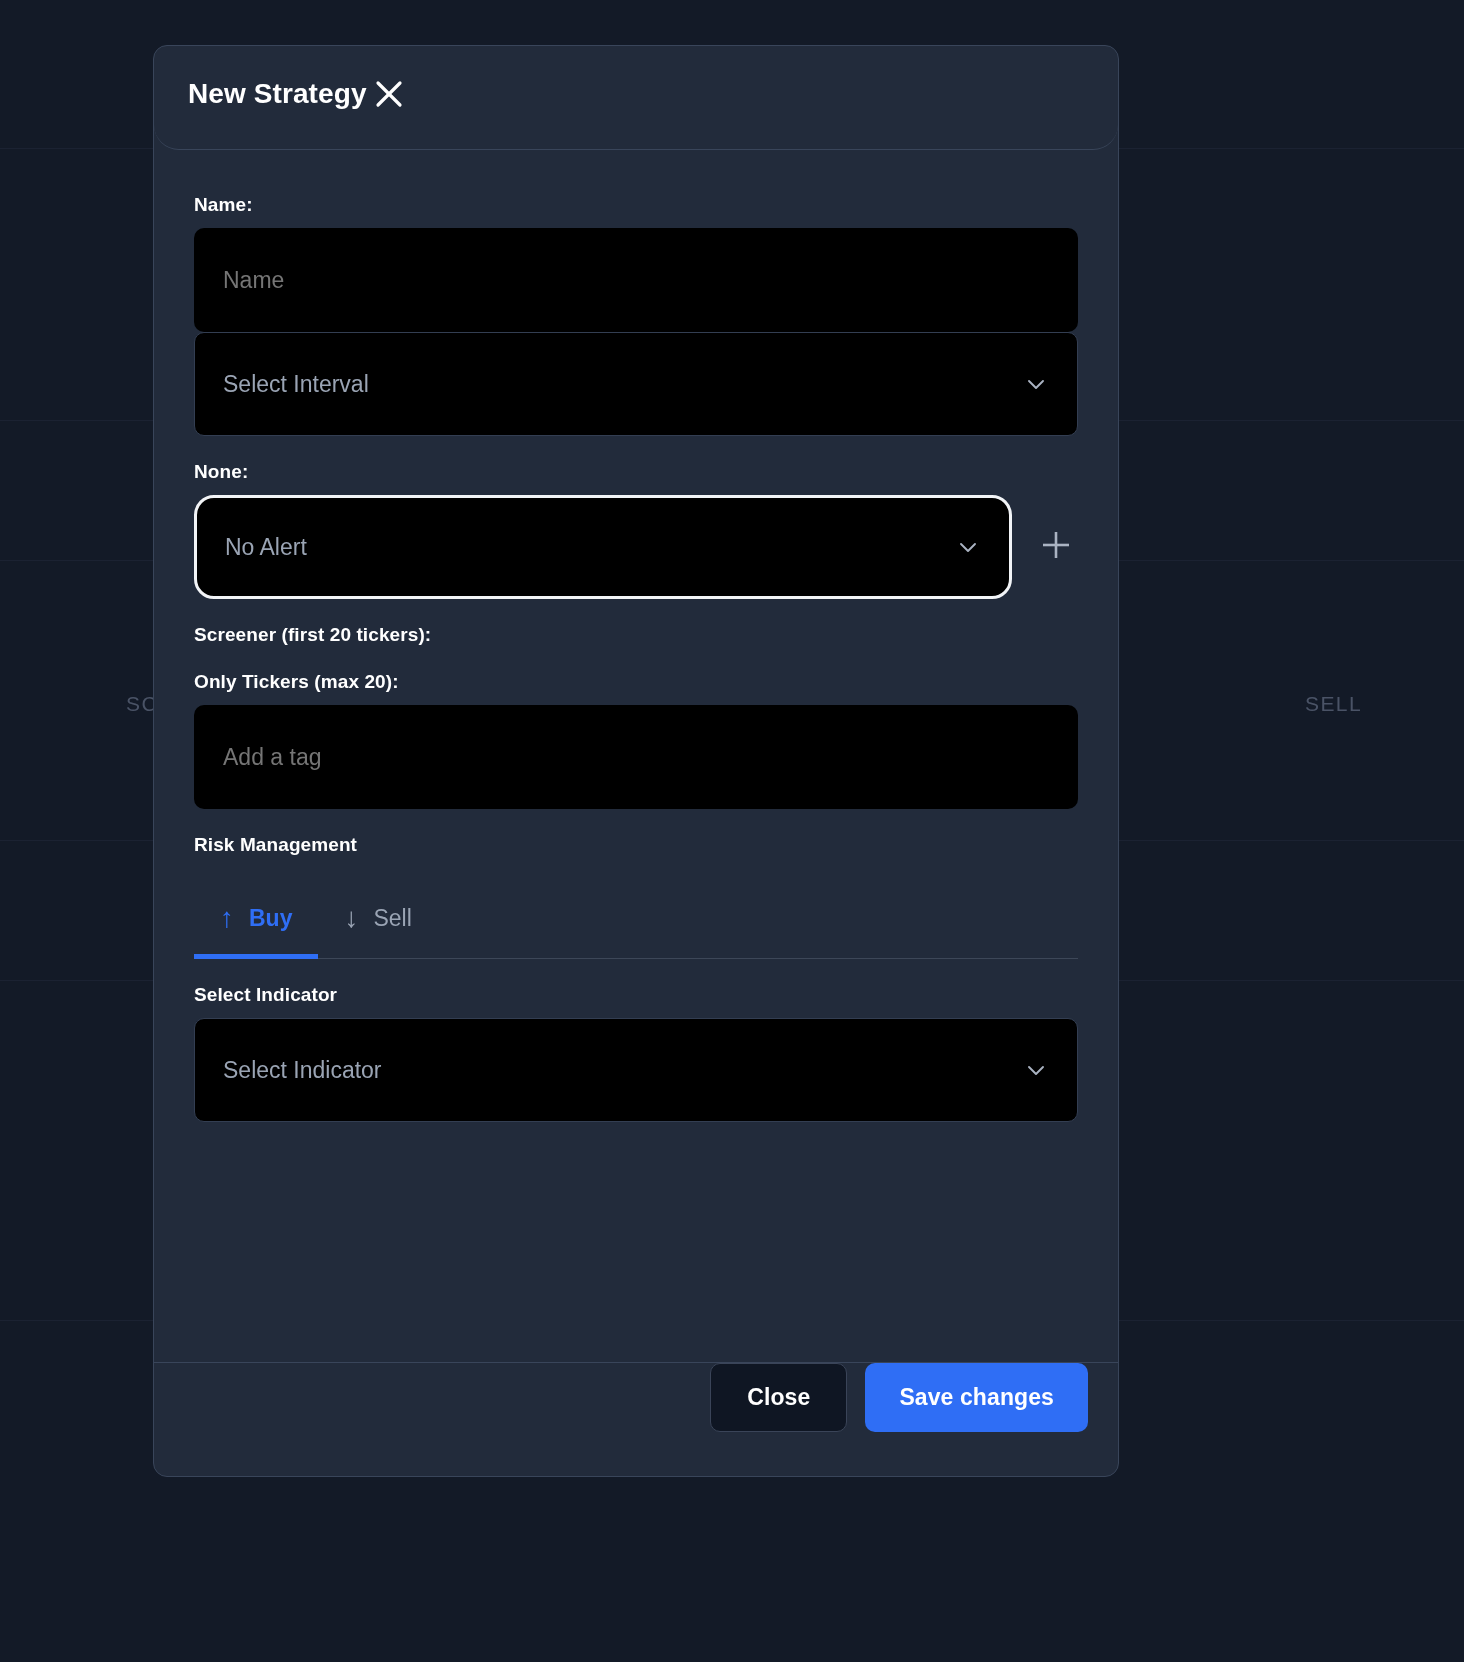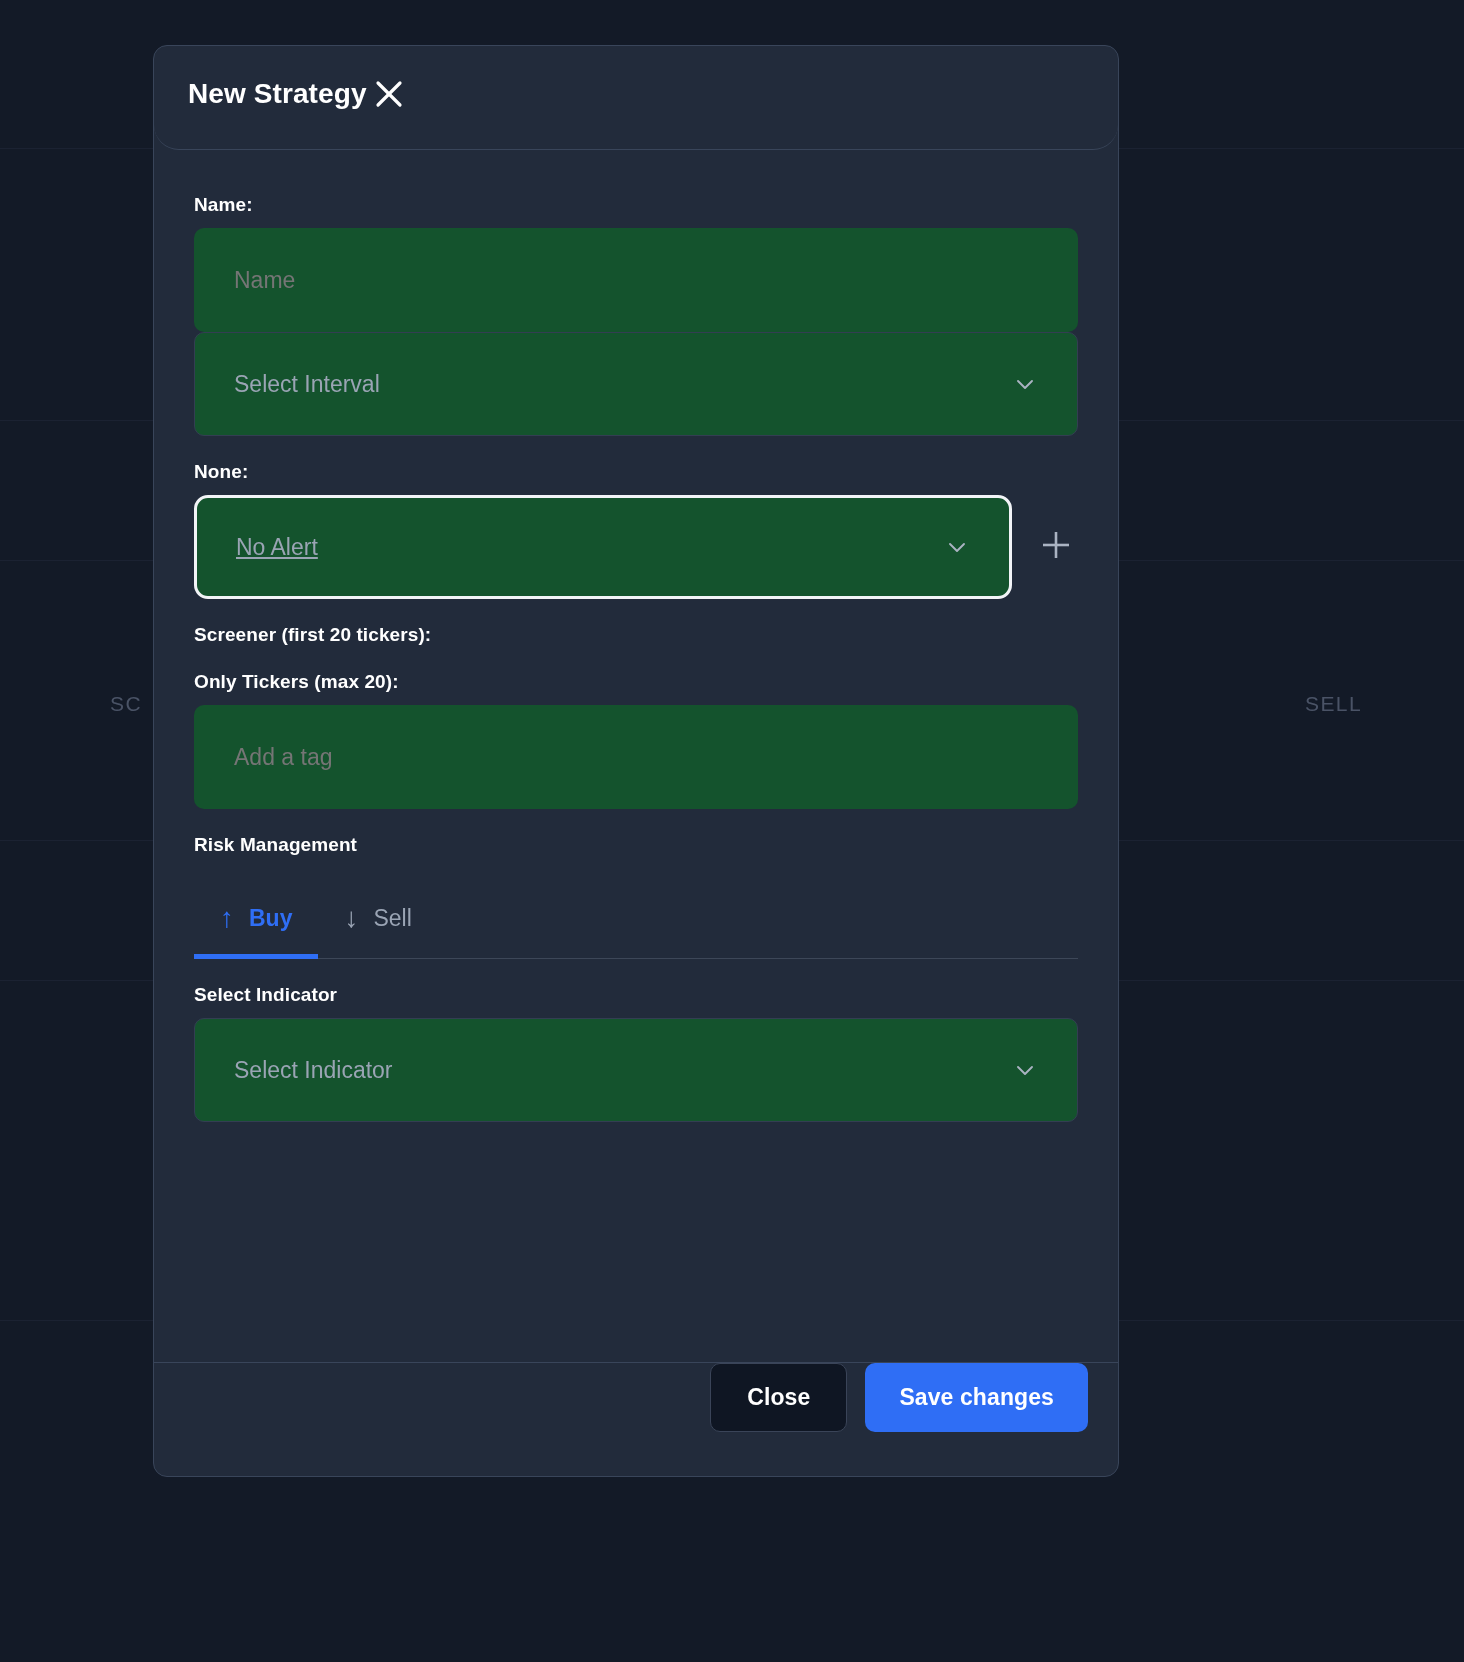--- a/index.html
+++ b/index.html
@@ -31,21 +31,21 @@
   .bg-band.b5 { top: 980px; }
   .bg-band.b6 { top: 1320px; }
 
   .bg-label {
     position: absolute;
     color: #4a5366;
     font-size: 21px;
     letter-spacing: 1.4px;
     font-weight: 400;
   }
-  .bg-label.left  { left: 110px;  top: 692px; }
+  .bg-label.left  { left: 126px;  top: 692px; }
   .bg-label.right { right: 102px; top: 692px; }
 
   
   .modal {
     position: absolute;
     left: 153px;
     top: 45px;
     width: 966px;
     height: 1432px;
     background: #222b3b;
@@ -105,26 +105,26 @@
     font-weight: 700;
     margin-top: 25px;
     margin-bottom: 12px;
     letter-spacing: 0.1px;
   }
   .field-label.first { margin-top: 44px; }
 
   .control {
     width: 100%;
     height: 104px;
-    background: #14532d;
+    background: #000000;
     border: 1px solid #333e52;
     border-radius: 10px;
     display: flex;
     align-items: center;
-    padding: 0 39px;
+    padding: 0 28px;
     color: #9aa4b4;
     font-size: 23px;
     position: relative;
     cursor: text;
   }
   .control.no-border { border-color: transparent; }
 
   .select {
     cursor: pointer;
     justify-content: space-between;
@@ -132,22 +132,21 @@
   }
   .select .chev {
     color: #aab3c2;
     display: flex;
     align-items: center;
     margin-right: 2px;
   }
 
   .select.focused {
     border: 3px solid #f2f4f7;
-    border-radius: 14px;
-    text-decoration: underline;
+    border-radius: 20px;
   }
 
   .row {
     display: flex;
     align-items: center;
     gap: 22px;
   }
   .row .control { flex: 1 1 auto; }
 
   .plus-btn {

